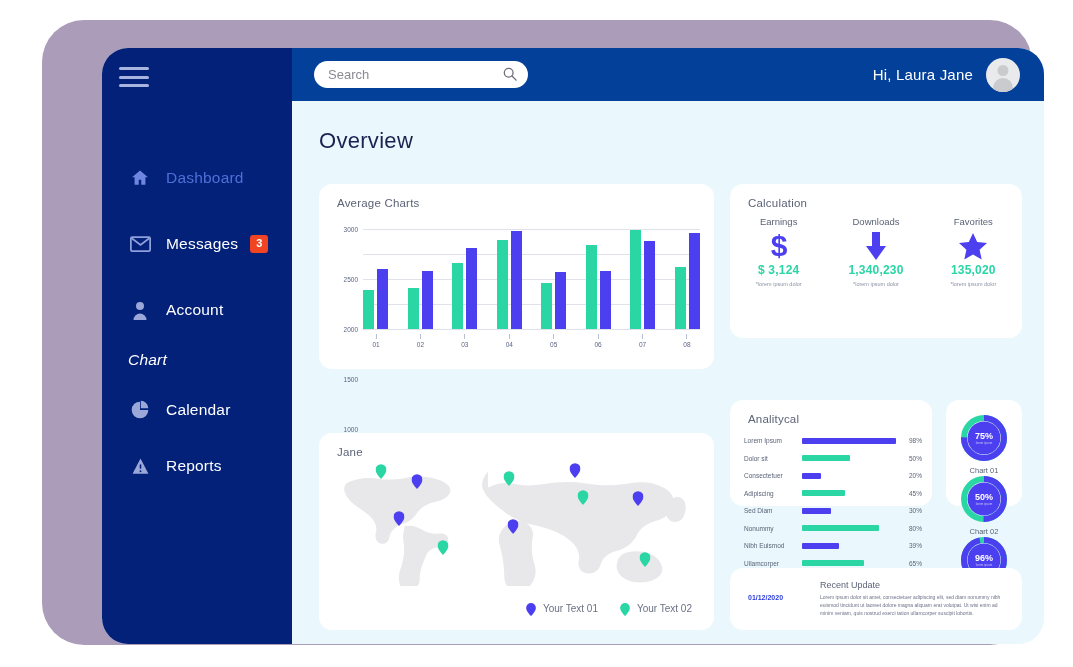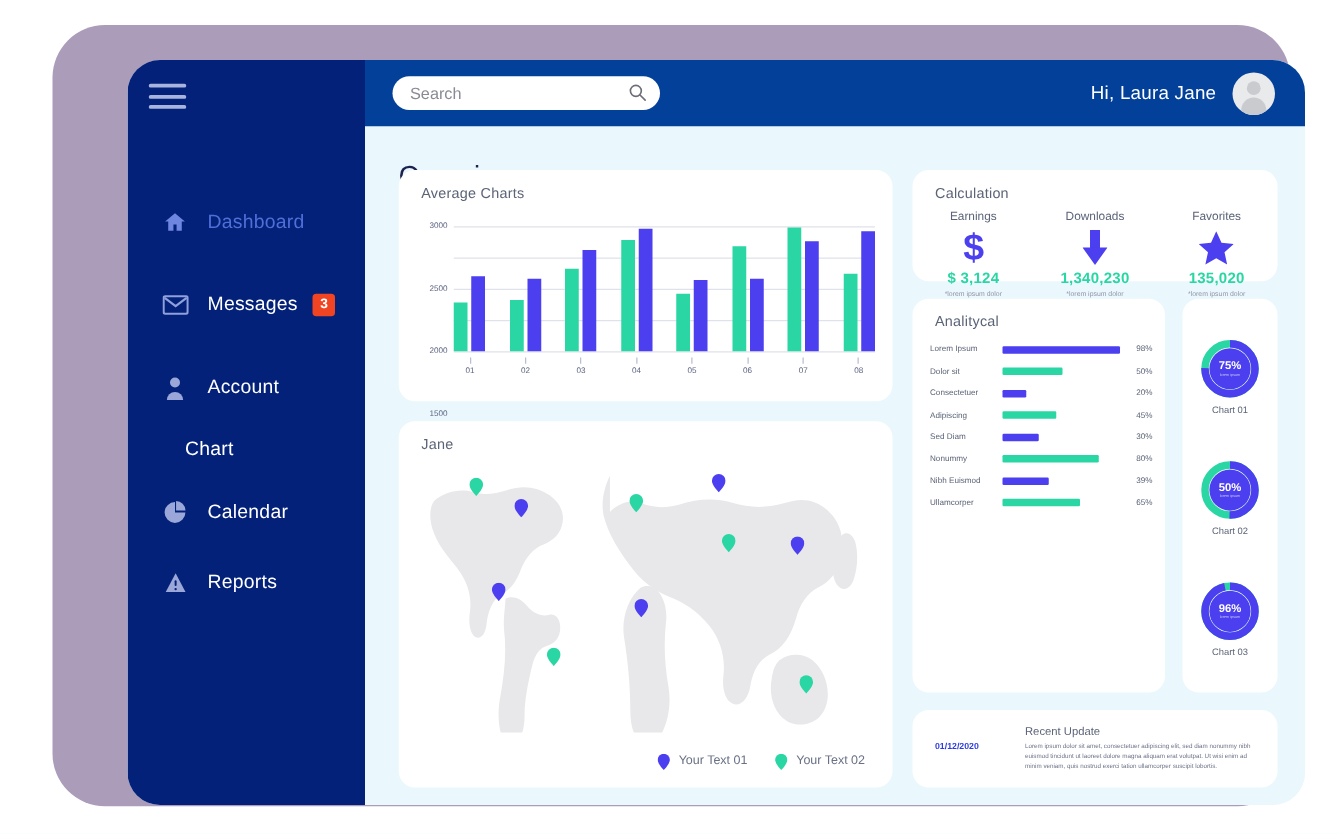--- a/index.html
+++ b/index.html
@@ -40,21 +40,21 @@
   }
   .nav-ico svg{display:block;}
   .nav-label{font-size:15.5px;color:#ffffff;letter-spacing:.2px;white-space:nowrap;}
   .nav-item.active .nav-label{color:#4f6fd8;}
   .badge{
     margin-left:12px;background:#f04423;color:#fff;font-size:11px;
     padding:2px 6px;border-radius:3px;font-weight:bold;line-height:1.2;
   }
   
   #nav .nav-item:nth-child(3){margin-bottom:10px;}
-  #nav .nav-item:nth-child(4){margin-bottom:10px;padding-left:46px;}
+  #nav .nav-item:nth-child(4){margin-bottom:10px;padding-left:26px;font-style:italic;}
   #nav .nav-item:nth-child(5){margin-bottom:16px;}
   
   #main{flex:1;position:relative;background:#eaf8fd;}
   #topbar{
     height:53px;background:#034099;display:flex;align-items:center;
     padding:0 24px 0 22px;position:relative;
   }
   #search-box{
     width:190px;height:27px;background:#fff;border-radius:14px;
     display:flex;align-items:center;padding:0 12px;position:relative;
@@ -81,21 +81,21 @@
   }
   #page-title{
     font-size:22px;color:#1c2250;margin:27px 0 0 27px;letter-spacing:.3px;
   }
   #grid{
     position:absolute;left:27px;top:88px;right:22px;bottom:14px;
     display:flex;gap:16px;
   }
   #col-left{width:395px;display:flex;flex-direction:column;gap:16px;}
   #col-right{flex:1;display:flex;flex-direction:column;gap:14px;}
-  .card{background:#fff;border-radius:13px;position:relative;}
+  .card{background:#fff;border-radius:13px;position:relative;margin-top:48px;}
   .card-title{
     font-size:11.5px;color:#5b6377;padding:13px 0 0 18px;letter-spacing:.2px;
   }
   
   #chart-card{height:185px;}
   #bars-wrap{
     position:absolute;left:44px;top:45px;right:14px;height:100px;
   }
   .grid-line{
     position:absolute;left:0;right:0;height:1px;background:#dfe2ea;
@@ -122,21 +122,21 @@
   #maps-card{flex:1;}
   #map-area{position:absolute;left:14px;top:32px;right:14px;bottom:44px;}
   #map-svg{width:100%;height:100%;display:block;}
   .pin{position:absolute;transform:translate(-50%,-100%);}
   #map-legend{
     position:absolute;bottom:14px;right:22px;display:flex;gap:22px;align-items:center;
   }
   .legend-item{display:flex;gap:7px;}
   .legend-item span{font-size:10px;color:#6a7185;}
   
-  #calc-card{height:89px;}
+  #calc-card{height:154px;}
   #calc-row{
     position:absolute;left:0;right:0;top:32px;display:flex;
   }
   .calc-col{flex:1;text-align:center;}
   .calc-name{font-size:9.5px;color:#5b6377;margin-bottom:4px;}
   .calc-icon{height:30px;display:flex;align-items:center;justify-content:center;color:#4b3ff0;}
   .calc-val{font-size:12px;color:#2ad6a4;font-weight:bold;margin-top:2px;letter-spacing:.2px;}
   .calc-sub{font-size:5.5px;color:#8e93a6;margin-top:4px;}
   
   #mid-row{flex:1;display:flex;gap:14px;}

